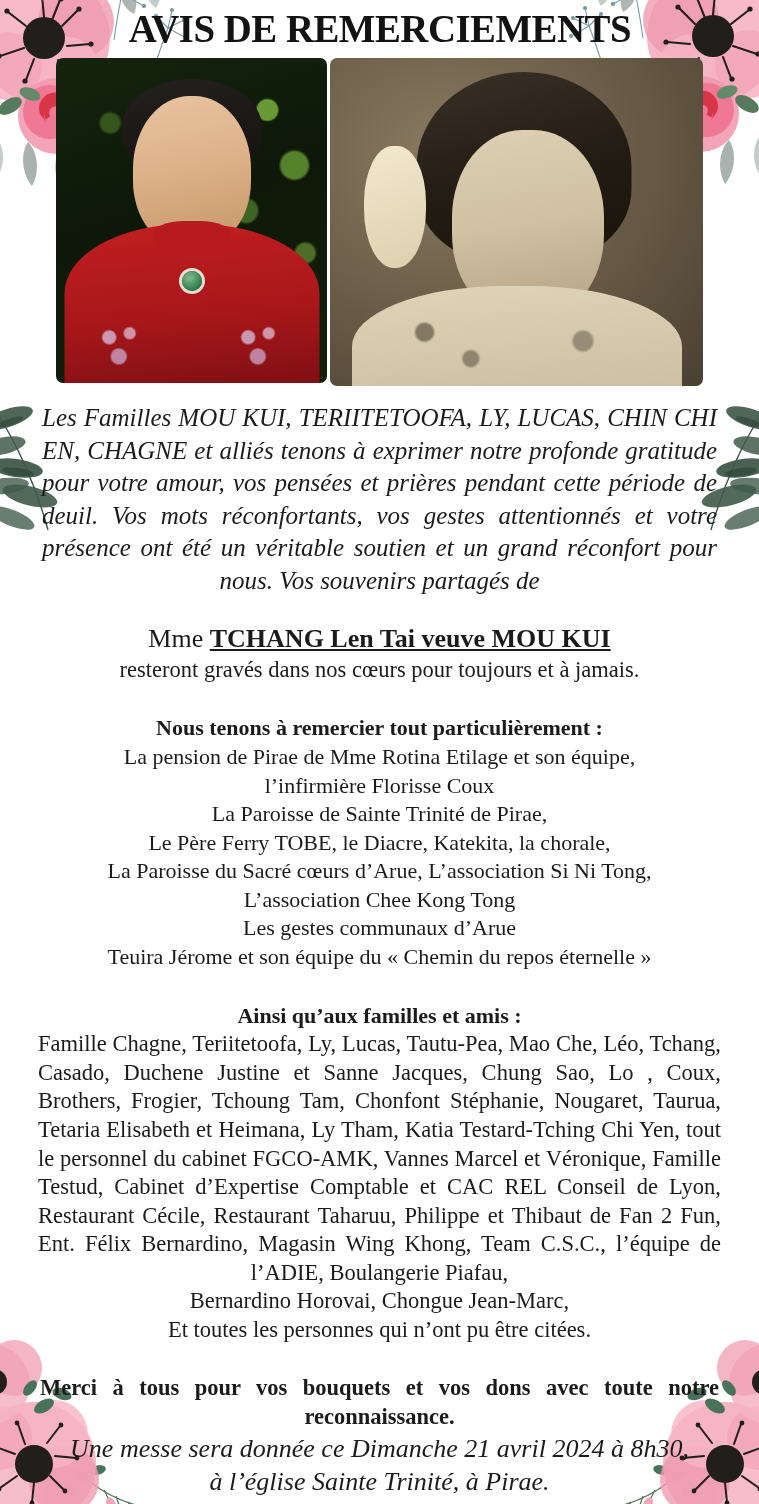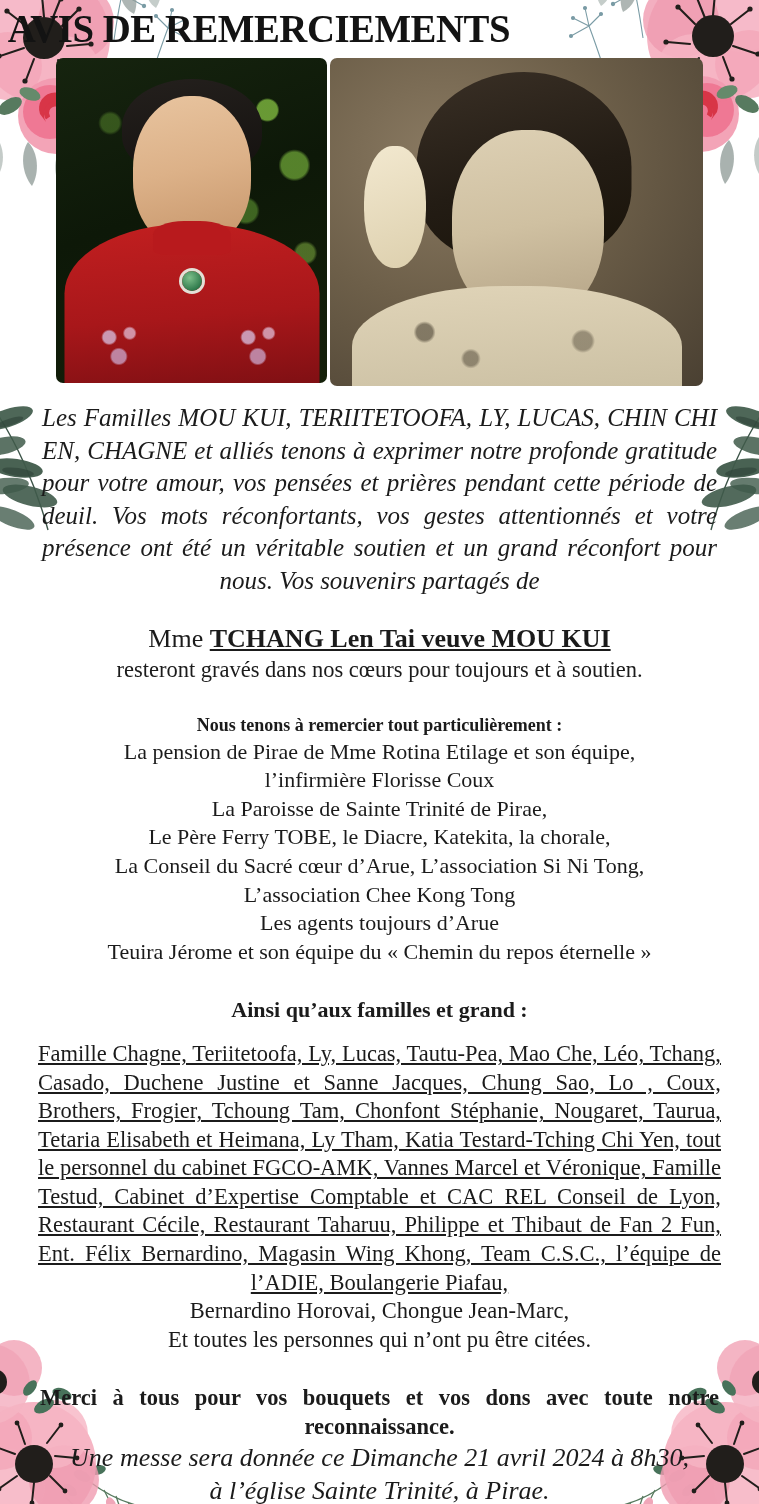--- a/index.html
+++ b/index.html
@@ -45,20 +45,21 @@
   .leaf-right { right: -18px; top: 400px; width: 120px; height: 250px;
                 transform: scaleX(-1); }
 
   
   #header-band {
     position: relative;
     z-index: 4;
     height: 58px;
     display: flex;
     align-items: center;
+    justify-content: center;
     background: transparent;
   }
   #title {
     font-size: 40px;
     font-weight: bold;
     letter-spacing: -0.5px;
     line-height: 1;
     color: #131313;
     white-space: nowrap;
     transform: scaleX(0.97);
@@ -229,41 +230,40 @@
   .name-line .bold { font-weight: bold; text-decoration: underline; }
   .name-sub {
     font-size: 22.5px;
     line-height: 1.25;
     margin-top: 2px;
   }
 
   .section { margin-top: 30px; text-align: center; }
   .section-head {
     font-weight: bold;
-    font-size: 18px;
+    font-size: 22px;
     line-height: 1.30;
   }
   .section-line {
     font-size: 22px;
     line-height: 1.30;
   }
 
   .friends-head {
     font-weight: bold;
     font-size: 22px;
     line-height: 1.3;
     text-align: center;
   }
   .friends-body {
-    margin-top: 15px;
+    margin-top: 0;
     font-size: 22.5px;
     line-height: 1.27;
     text-align: justify;
     text-align-last: center;
-    text-decoration: underline;
   }
   .friends-tail {
     font-size: 22.5px;
     line-height: 1.27;
     text-align: center;
   }
 
   .closing { margin-top: 30px; text-align: center; }
   .closing-just {
     font-size: 22.5px;
@@ -596,37 +596,37 @@
       <div class="pr-flower"></div>
     </div>
   </div>
 
   <div id="body-text">
 
     <p class="p-intro">Les Familles MOU KUI, TERIITETOOFA, LY, LUCAS, CHIN CHI EN, CHAGNE et alliés tenons à exprimer notre profonde gratitude pour votre amour, vos pensées et prières pendant cette période de deuil. Vos mots réconfortants, vos gestes attentionnés et votre présence ont été un véritable soutien et un grand réconfort pour nous. Vos souvenirs partagés de</p>
 
     <div class="name-block">
       <p class="name-line"><span>Mme </span><span class="bold">TCHANG Len Tai veuve MOU KUI</span></p>
-      <p class="name-sub">resteront gravés dans nos cœurs pour toujours et à soutien.</p>
+      <p class="name-sub">resteront gravés dans nos cœurs pour toujours et à jamais.</p>
     </div>
 
     <div class="section">
       <p class="section-head">Nous tenons à remercier tout particulièrement :</p>
       <p class="section-line">La pension de Pirae de Mme Rotina Etilage et son équipe,</p>
       <p class="section-line">l’infirmière Florisse Coux</p>
       <p class="section-line">La Paroisse de Sainte Trinité de Pirae,</p>
       <p class="section-line">Le Père Ferry TOBE, le Diacre, Katekita, la chorale,</p>
-      <p class="section-line">La Conseil du Sacré cœur d’Arue, L’association Si Ni Tong,</p>
+      <p class="section-line">La Paroisse du Sacré cœurs d’Arue, L’association Si Ni Tong,</p>
       <p class="section-line">L’association Chee Kong Tong</p>
-      <p class="section-line">Les agents toujours d’Arue</p>
+      <p class="section-line">Les gestes communaux d’Arue</p>
       <p class="section-line">Teuira Jérome et son équipe du « Chemin du repos éternelle »</p>
     </div>
 
     <div class="section">
-      <p class="friends-head">Ainsi qu’aux familles et grand :</p>
+      <p class="friends-head">Ainsi qu’aux familles et amis :</p>
       <p class="friends-body">Famille Chagne, Teriitetoofa, Ly, Lucas, Tautu-Pea, Mao Che, Léo, Tchang, Casado, Duchene Justine et Sanne Jacques, Chung Sao, Lo , Coux, Brothers, Frogier, Tchoung Tam, Chonfont Stéphanie, Nougaret, Taurua, Tetaria Elisabeth et Heimana, Ly Tham, Katia Testard-Tching Chi Yen, tout le personnel du cabinet FGCO-AMK, Vannes Marcel et Véronique, Famille Testud, Cabinet d’Expertise Comptable et CAC REL Conseil de Lyon, Restaurant Cécile, Restaurant Taharuu, Philippe et Thibaut de Fan 2 Fun, Ent. Félix Bernardino, Magasin Wing Khong, Team C.S.C., l’équipe de l’ADIE, Boulangerie Piafau,</p>
       <p class="friends-tail">Bernardino Horovai, Chongue Jean-Marc,</p>
       <p class="friends-tail">Et toutes les personnes qui n’ont pu être citées.</p>
     </div>
 
     <div class="closing">
       <p class="closing-just">Merci à tous pour vos bouquets et vos dons avec toute notre reconnaissance.</p>
       <p class="closing-line">Une messe sera donnée ce Dimanche 21 avril 2024 à 8h30,</p>
       <p class="closing-line">à l’église Sainte Trinité, à Pirae.</p>
     </div>

